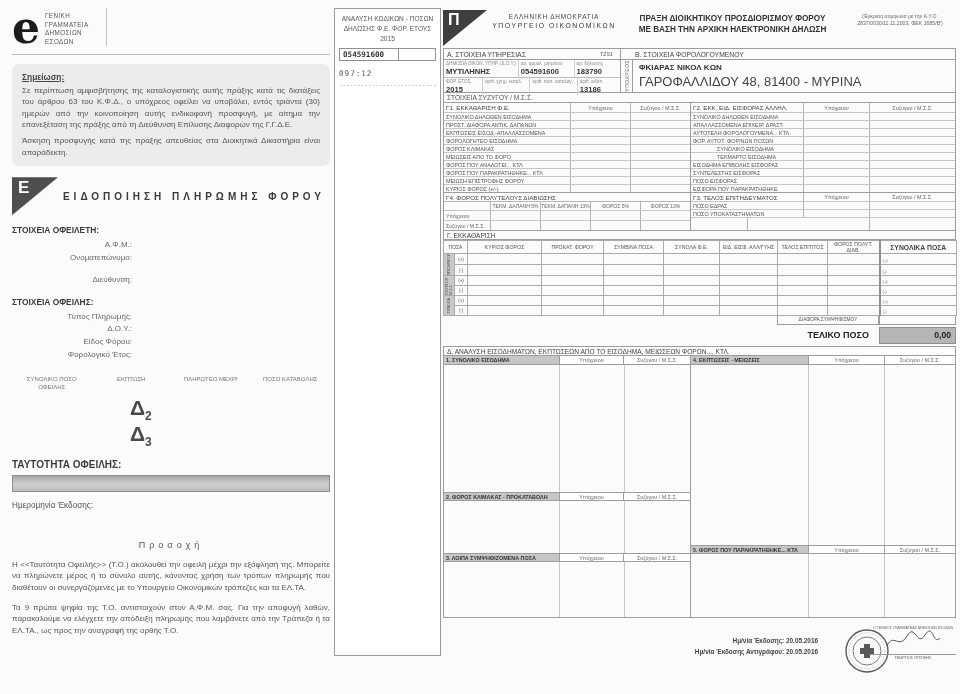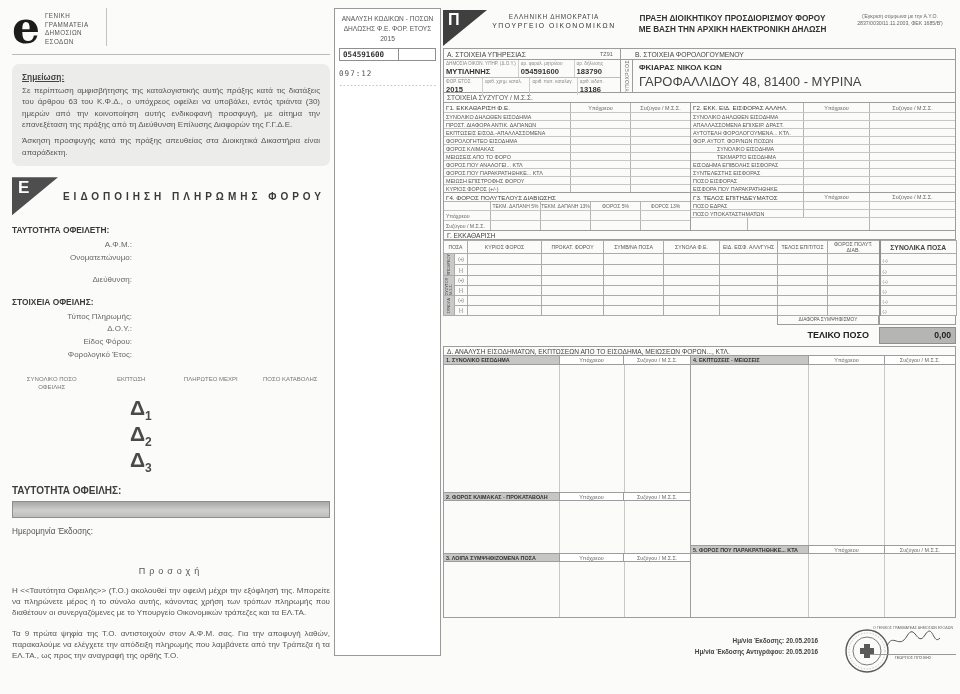--- a/index.html
+++ b/index.html
@@ -157,21 +157,21 @@
       <div class="note-p">Σε περίπτωση αμφισβήτησης της καταλογιστικής αυτής πράξης κατά τις διατάξεις του άρθρου 63 του Κ.Φ.Δ., ο υπόχρεος οφείλει να υποβάλει, εντός τριάντα (30) ημερών από την κοινοποίηση αυτής ενδικοφανή προσφυγή, με αίτημα την επανεξέταση της πράξης από τη Διεύθυνση Επίλυσης Διαφορών της Γ.Γ.Δ.Ε.</div>
       <div class="note-p" style="margin-bottom:0">Άσκηση προσφυγής κατά της πράξης απευθείας στα Διοικητικά Δικαστήρια είναι απαράδεκτη.</div>
     </div>
 
     <div class="notice-row">
       <div class="badge">Ε</div>
       <div class="notice-title">ΕΙΔΟΠΟΙΗΣΗ ΠΛΗΡΩΜΗΣ ΦΟΡΟΥ</div>
     </div>
 
     <div class="fld-block">
-      <div class="fld-title">ΤΑΥΤΟΤΗΤΑ ΟΦΕΙΛΕΤΗ:</div>
+      <div class="fld-title">ΣΤΟΙΧΕΙΑ ΟΦΕΙΛΕΤΗ:</div>
       <div class="fld-label">Α.Φ.Μ.:</div>
       <div class="fld-label">Ονοματεπώνυμο:</div>
       <div class="gap6"></div>
       <div class="fld-label">Διεύθυνση:</div>
     </div>
 
     <div class="fld-block">
       <div class="fld-title">ΣΤΟΙΧΕΙΑ ΟΦΕΙΛΗΣ:</div>
       <div class="fld-label">Τύπος Πληρωμής:</div>
       <div class="fld-label">Δ.Ο.Υ.:</div>
@@ -183,21 +183,20 @@
       <div class="pay-col">
         <div>ΣΥΝΟΛΙΚΟ ΠΟΣΟ</div>
         <div>ΟΦΕΙΛΗΣ</div>
       </div>
       <div class="pay-col">ΕΚΠΤΩΣΗ</div>
       <div class="pay-col">ΠΛΗΡΩΤΕΟ ΜΕΧΡΙ</div>
       <div class="pay-col">ΠΟΣΟ ΚΑΤΑΒΟΛΗΣ</div>
     </div>
 
     <div class="delta-list">
-      <div class="delta-item"><span>Δ</span><sub>1</sub></div>
       <div class="delta-item"><span>Δ</span><sub>2</sub></div>
       <div class="delta-item"><span>Δ</span><sub>3</sub></div>
     </div>
 
     <div class="tid-label">ΤΑΥΤΟΤΗΤΑ ΟΦΕΙΛΗΣ:</div>
     <div class="tid-bar"></div>
     <div class="issue-line">Ημερομηνία Έκδοσης:</div>
 
     <div class="att-title">Προσοχή</div>
     <div class="att-p">Η &lt;&lt;Ταυτότητα Οφειλής&gt;&gt; (Τ.Ο.) ακολουθεί την οφειλή μέχρι την εξόφλησή της. Μπορείτε να πληρώνετε μέρος ή το σύνολο αυτής, κάνοντας χρήση των τρόπων πληρωμής που διαθέτουν οι συνεργαζόμενες με το Υπουργείο Οικονομικών τράπεζες και τα ΕΛ.ΤΑ.</div>

